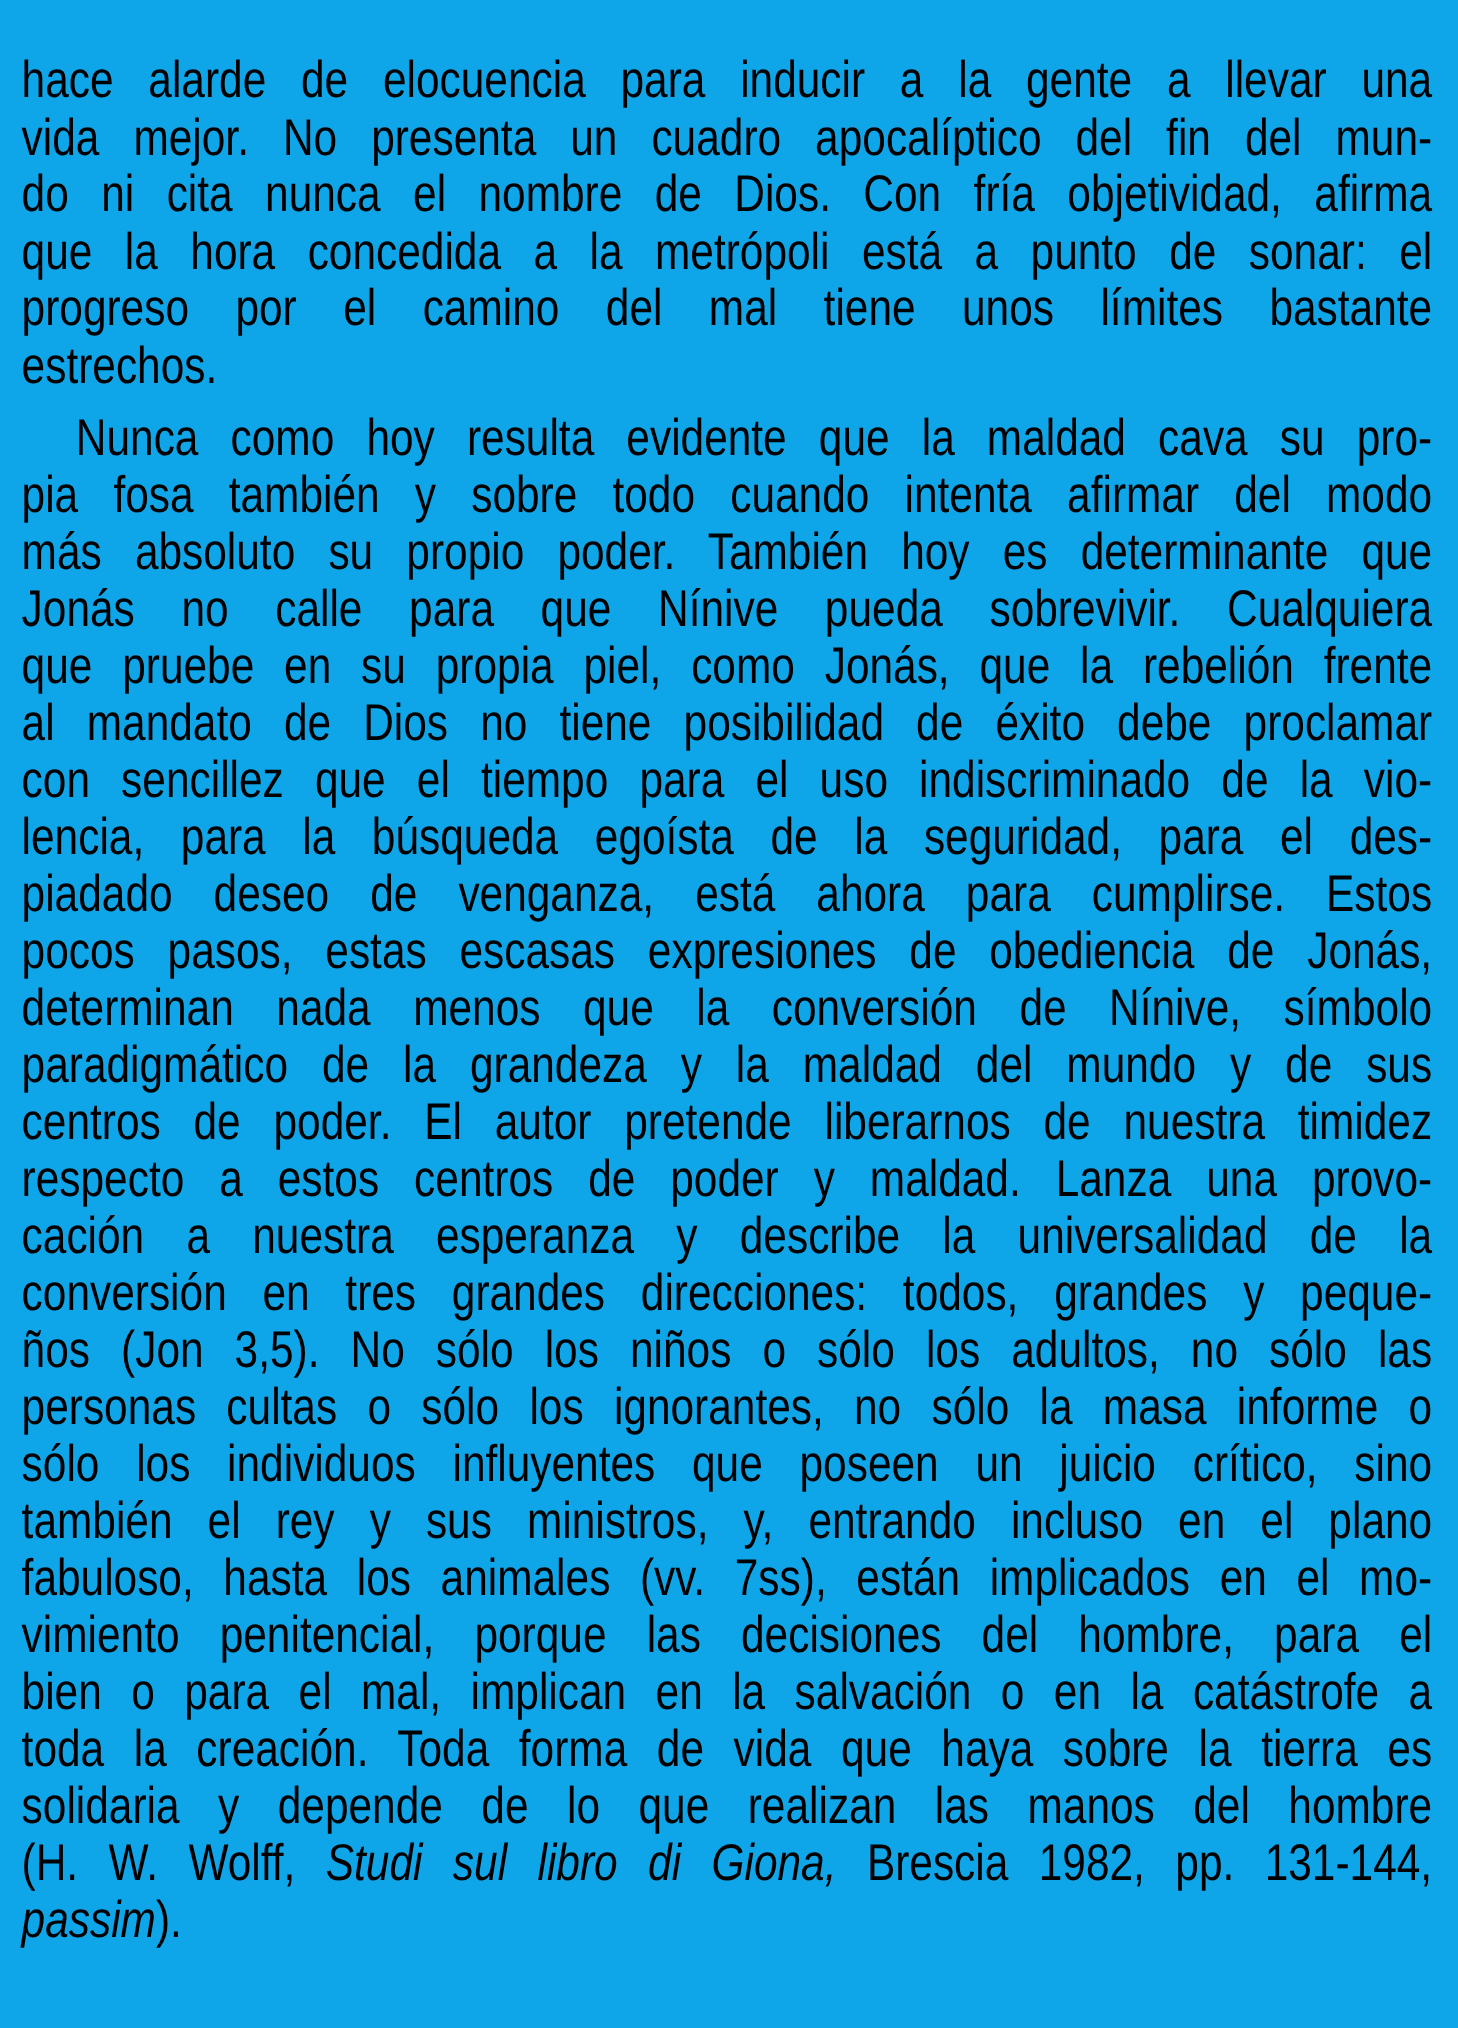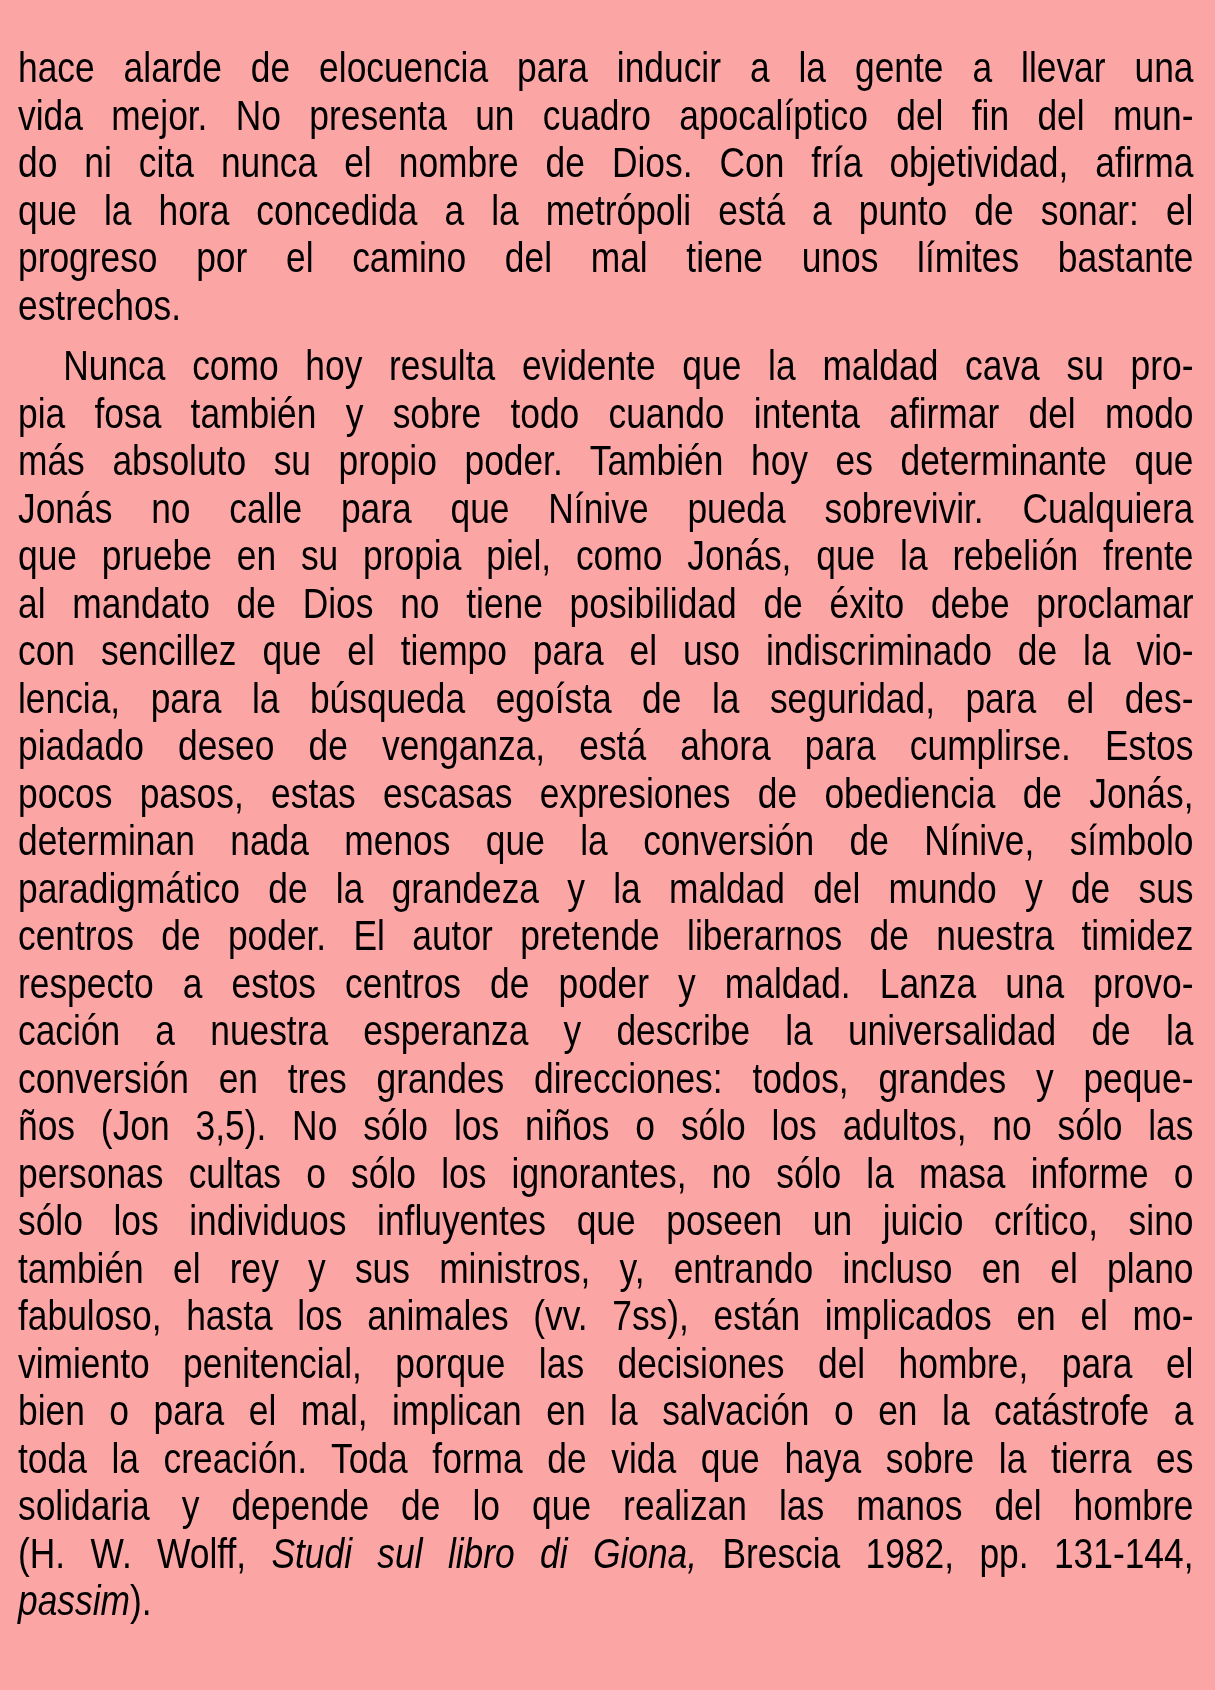--- a/index.html
+++ b/index.html
@@ -10,21 +10,21 @@
   body {
     width: 1215px;
     height: 1690px;
     position: relative;
     overflow: hidden;
     font-family: "Liberation Sans", sans-serif;
   }
   .page {
     position: absolute;
     inset: 0;
-    background: #fca5a5;
+    background: #0ea5e9;
     color: #000000;
   }
   
   .text-block {
     position: absolute;
     left: 18px;
     top: 44px;
     width: 1430px;
     transform: scaleX(0.822);
     transform-origin: 0 0;

